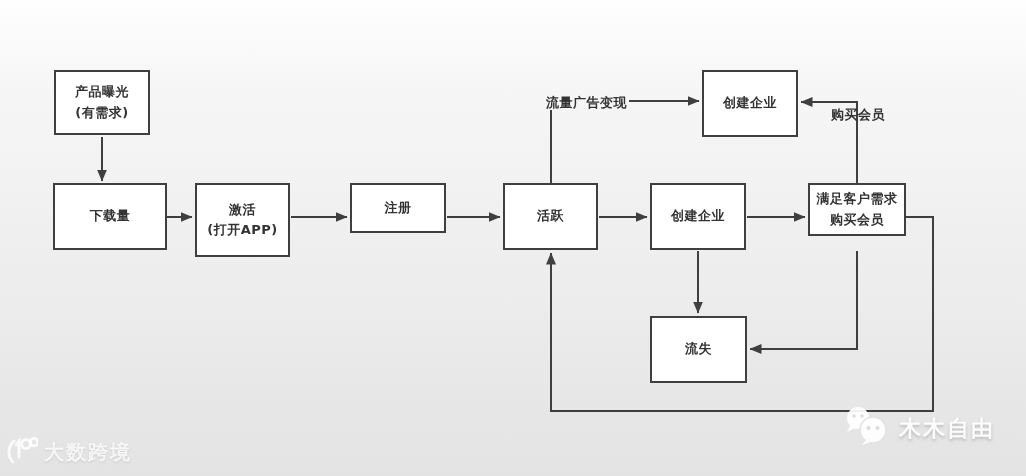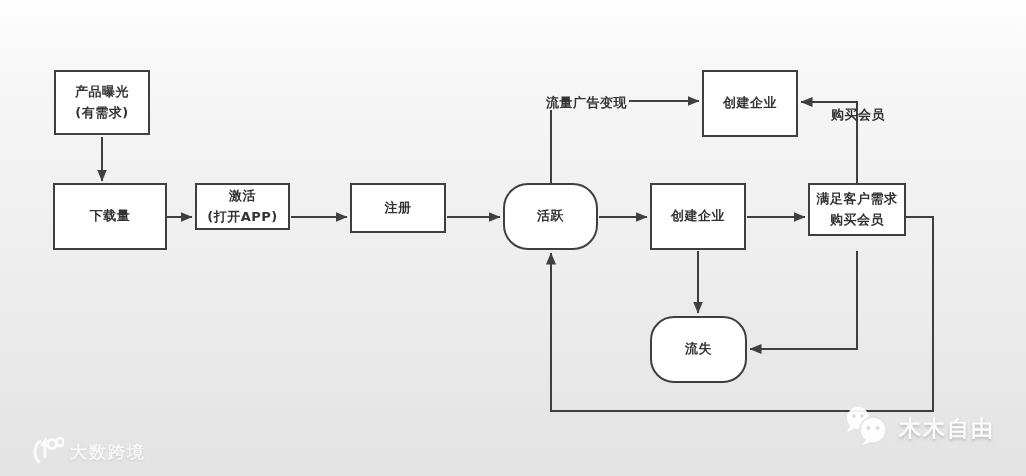--- a/index.html
+++ b/index.html
@@ -33,48 +33,48 @@
     text-align: center;
     font-size: 13px;
     font-weight: 600;
     color: #333333;
     line-height: 1.55;
     white-space: pre-line;
     letter-spacing: 0.5px;
   }
   .n-exposure   { left: 54px;  top: 70px;  width: 96px; height: 65px; text-align: center; }
   .n-downloads  { left: 53px;  top: 183px; width: 114px; height: 67px; }
-  .n-activation { left: 195px; top: 183px; width: 95px; height: 47px; }
+  .n-activation { left: 195px; top: 183px; width: 95px; height: 74px; }
   .n-register   { left: 350px; top: 183px; width: 96px; height: 50px; }
-  .n-active     { left: 503px; top: 183px; width: 95px; height: 67px; border-radius: 25px; }
+  .n-active     { left: 503px; top: 183px; width: 95px; height: 67px; }
   .n-create     { left: 650px; top: 183px; width: 96px; height: 67px; }
   .n-satisfy    { left: 808px; top: 183px; width: 98px; height: 53px; }
   .n-profit     { left: 702px; top: 70px;  width: 96px; height: 67px; }
-  .n-churn      { left: 650px; top: 316px; width: 97px; height: 67px; border-radius: 24px; }
+  .n-churn      { left: 650px; top: 316px; width: 97px; height: 67px; }
   .edge-label {
     position: absolute;
     font-size: 13px;
     font-weight: 600;
     color: #333333;
     letter-spacing: 0.5px;
     white-space: nowrap;
   }
   .lbl-ad     { left: 546px; top: 94px; text-align: center;  }
   .lbl-member { left: 831px; top: 106px; }
   .watermark {
     position: absolute;
     display: flex;
     align-items: center;
     font-weight: bold;
     white-space: nowrap;
   }
   .wm-left {
-    left: 30px; top: 433px;
+    left: 4px; top: 433px;
     gap: 6px;
-    font-size: 17px;
+    font-size: 20px;
     letter-spacing: 2px;
     color: rgba(255,255,255,0.80);
     text-shadow: 0 1px 2px rgba(175,175,175,0.45);
   }
   .wm-right {
     left: 842px; top: 407px;
     gap: 7px;
     font-size: 22px;
     letter-spacing: 2px;
     color: rgba(255,255,255,0.93);

